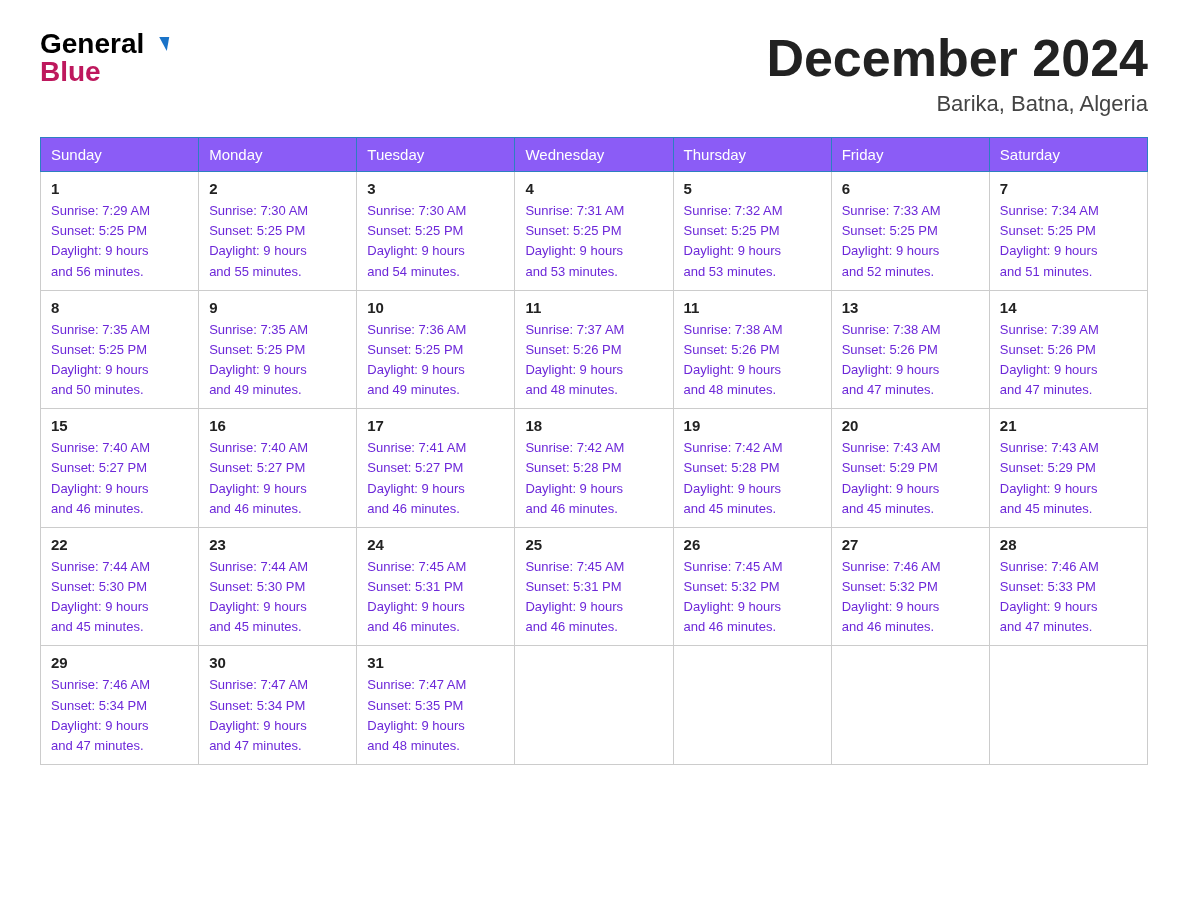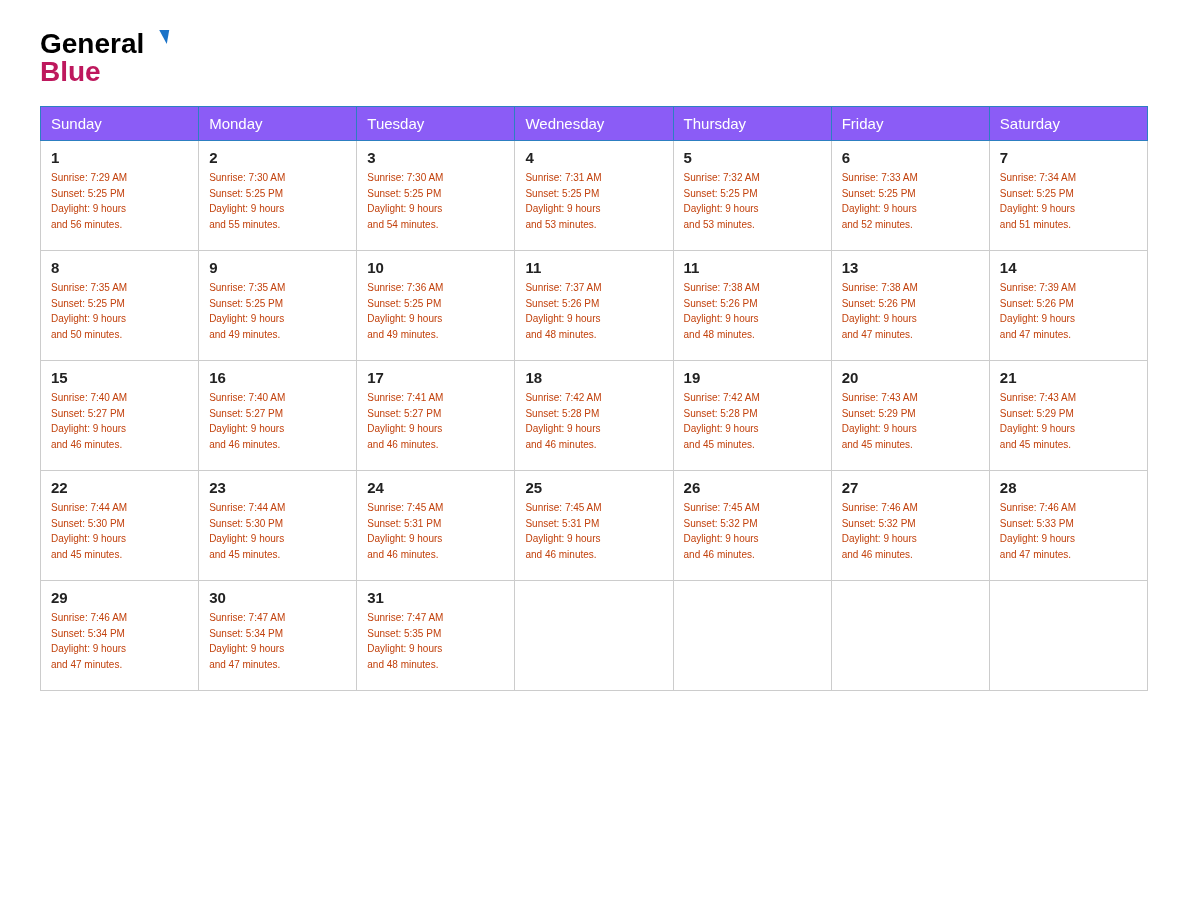--- a/index.html
+++ b/index.html
@@ -38,21 +38,21 @@
       width: 0;
       height: 0;
       border-left: 10px solid transparent;
       border-right: 0px solid transparent;
       border-top: 14px solid #1a73c8;
       margin-left: 2px;
       transform: skewX(-10deg);
     }
     .logo-top-row {
       display: flex;
-      align-items: flex-start;
+      align-items: center;
       gap: 12px;
     }
     .title-section {
       text-align: right;
     }
     .month-year {
       font-size: 52px;
       font-weight: bold;
       color: #222;
       line-height: 1.1;
@@ -85,42 +85,46 @@
       height: 110px;
     }
     .day-num {
       font-size: 15px;
       font-weight: bold;
       color: #222;
       display: block;
       margin-bottom: 4px;
     }
     .day-info {
-      font-size: 10px;
+      font-size: 13px;
       line-height: 1.55;
-      color: #c2410c;
+      color: #6d28d9;
     }
     tr td {
       background: #fff;
     }
     .empty-cell {
       background: #fff;
       border: 1px solid #ccc;
     }
   </style>
 </head>
 <body>
 
 <div class="header">
   <div class="logo">
     <div class="logo-top-row">
       <span class="logo-general">General</span>
       <span class="logo-arrow"></span>
     </div>
     <span class="logo-blue">Blue</span>
+  </div>
+  <div class="title-section">
+    <div class="month-year">December 2024</div>
+    <div class="location">Barika, Batna, Algeria</div>
   </div>
 </div>
 
 <table>
   <thead>
     <tr>
       <th>Sunday</th>
       <th>Monday</th>
       <th>Tuesday</th>
       <th>Wednesday</th>

